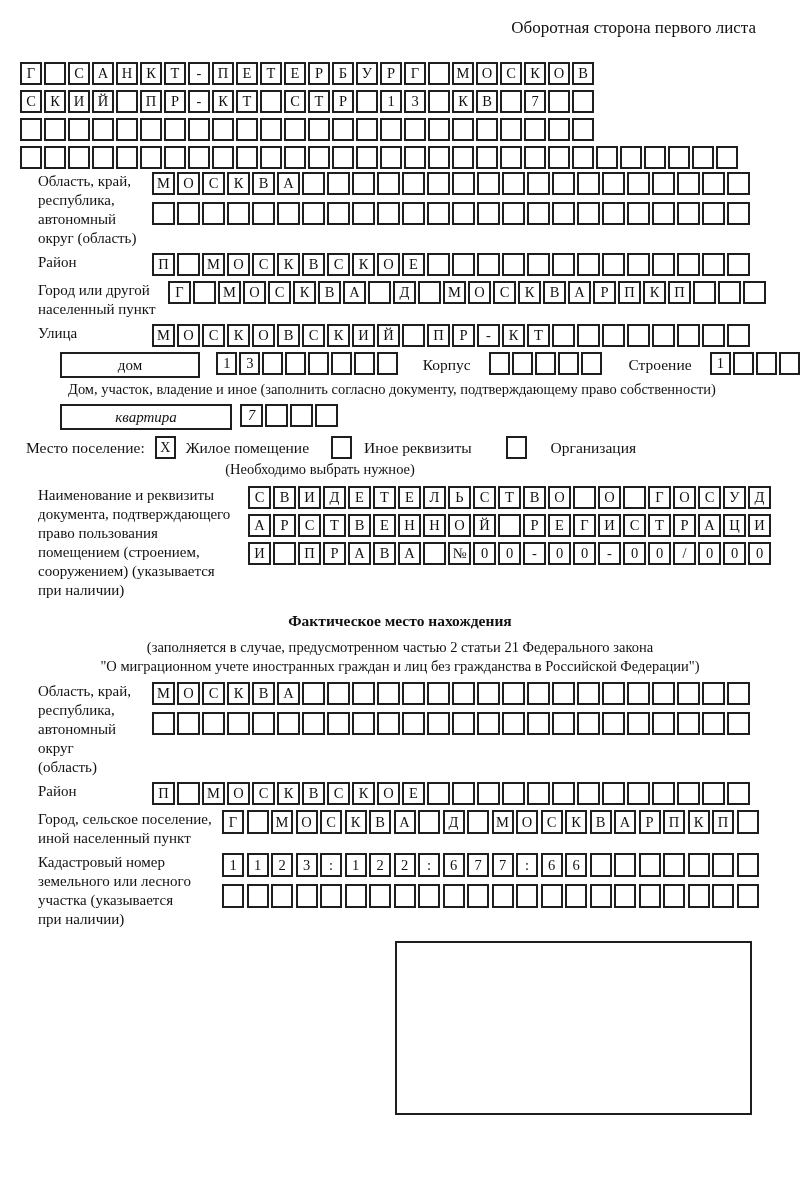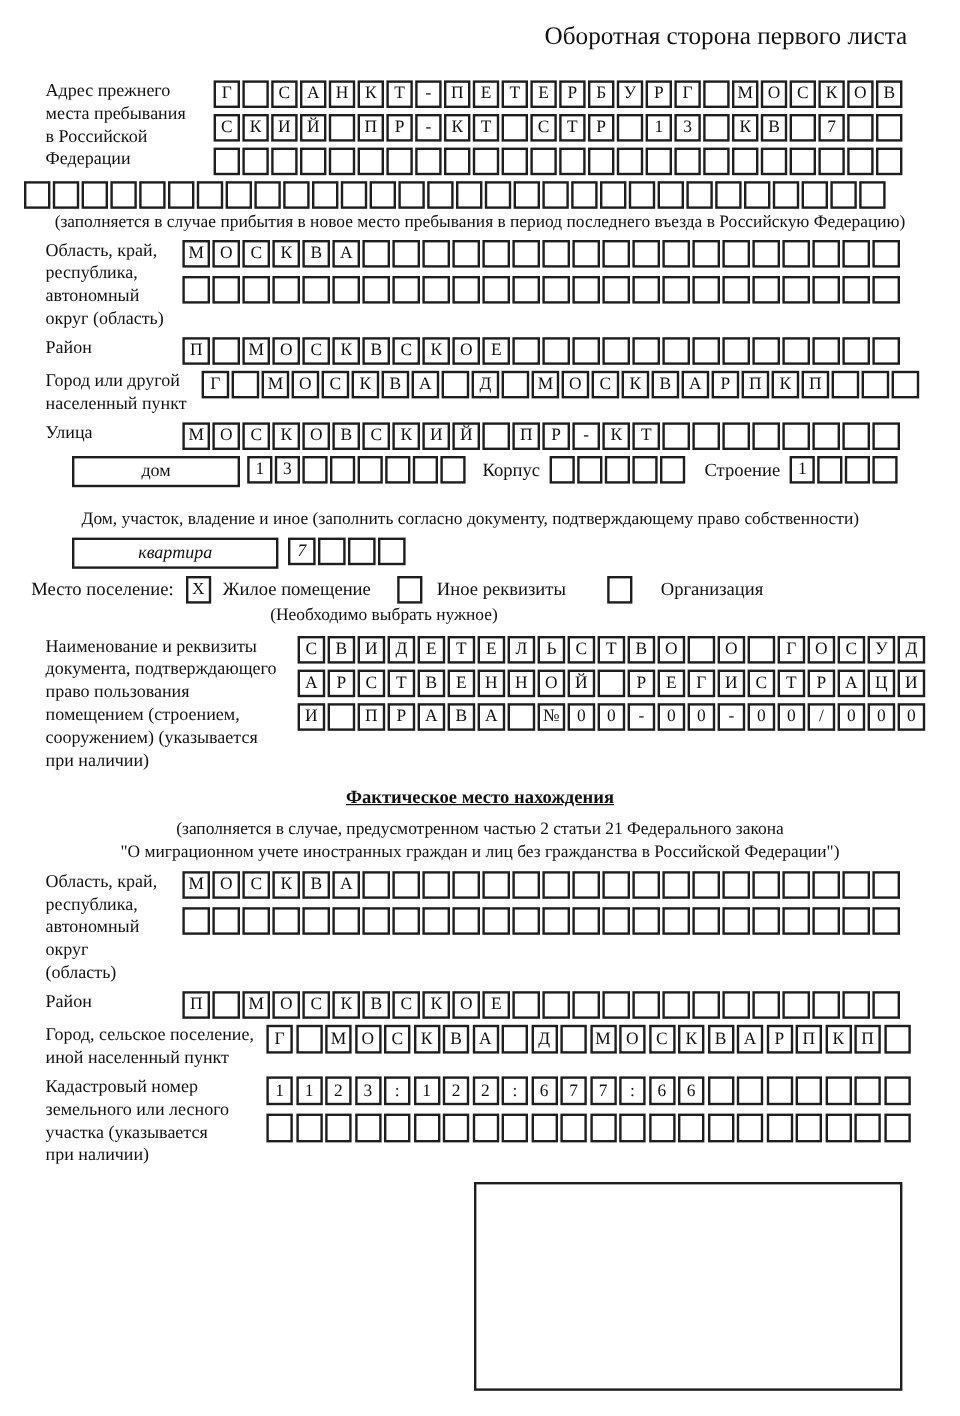--- a/index.html
+++ b/index.html
@@ -4,21 +4,21 @@
 <style>
   * { margin:0; padding:0; box-sizing:border-box; }
   html,body { background:#ffffff; }
   body {
     width:800px; height:1180px; overflow:hidden;
     font-family:"Liberation Serif","DejaVu Serif",serif;
     color:#111111;
   }
   .page { width:800px; height:1180px; padding:12px 0 0 20px; }
 
-  .page-head { text-align:right; font-size:21px; margin:6px 44px 24px 0; }
+  .page-head { text-align:right; font-size:17px; margin:6px 44px 24px 0; }
 
   .frow { display:flex; align-items:flex-start; margin-bottom:5px; }
   .flabel {
     flex:0 0 auto; font-size:15px; line-height:19px;
     white-space:pre-line; padding-left:18px;
   }
   .w158{ width:158px; } .w132{ width:132px; } .w148{ width:148px; }
   .w228{ width:228px; } .w202{ width:202px; }
 
   .cellstack { display:flex; flex-direction:column; gap:6px; }
@@ -34,31 +34,31 @@
   .g-prev .cell { width:22px; }
   .g-full .cell { width:22px; }
   .g-22 { gap:2.5px; } .g-22 .cell { width:22px; height:24px; }
   .g-sm .cell { width:21px; }
 
   .note { font-size:14.5px; text-align:center; margin:2px 0 6px; }
   .note-left { font-size:14.5px; margin:1px 0 6px 48px; }
   .note-pre { white-space:pre-line; line-height:19px; }
 
   .sect-title { font-weight:bold; text-align:center; font-size:16.5px; margin:6px 20px 10px 0; }
-  .sub-title  { font-weight:bold; text-align:center; font-size:15.5px; margin:12px 20px 8px 0;text-decoration:underline; }
+  .sub-title  { font-weight:bold; text-align:center; font-size:15.5px; margin:12px 20px 8px 0; }
 
   .fieldbox {
     border:2px solid #1e1e1e; height:26px; flex:0 0 auto;
     display:flex; align-items:center; justify-content:center; font-size:15px;
   }
   .dombox { width:140px; margin-right:6px; }
   .kvbox  { width:172px; margin-right:8px; }
   .inline-lbl { font-size:15.5px; line-height:26px; flex:0 0 auto; }
 
-  .houserow { display:flex; align-items:flex-start; margin:2px 0 19px 40px; }
+  .houserow { display:flex; align-items:flex-start; margin:2px 0 3px 40px;justify-content:space-between; }
   .kvrow    { display:flex; align-items:flex-start; margin:2px 0 3px 40px;font-style:italic; }
 
   .stayrow { display:flex; align-items:center; margin:6px 0 2px 6px; font-size:15.5px; }
   .checkbox {
     width:21px; height:23px; border:2px solid #1e1e1e;
     display:flex; align-items:center; justify-content:center;
     font-size:14px; flex:0 0 auto;
   }
   .stay-note { font-size:14.5px; text-align:center; width:360px; margin:2px 0 8px 120px; }
 
@@ -68,24 +68,20 @@
   }
 </style>
 </head>
 <body>
 
 <div class="page">
 
   <div class="page-head">Оборотная сторона первого листа</div>
 
   <div class="frow">
-    <div class="flabel w158">Адрес прежнего
-места пребывания
-в Российской
-Федерации</div>
     <div class="cellstack tight">
       <div class="cells g-prev">
           <div class="cell">Г</div>
           <div class="cell"></div>
           <div class="cell">С</div>
           <div class="cell">А</div>
           <div class="cell">Н</div>
           <div class="cell">К</div>
           <div class="cell">Т</div>
           <div class="cell">-</div>
@@ -185,21 +181,20 @@
       <div class="cell"></div>
       <div class="cell"></div>
       <div class="cell"></div>
       <div class="cell"></div>
       <div class="cell"></div>
       <div class="cell"></div>
       <div class="cell"></div>
       <div class="cell"></div>
       <div class="cell"></div>
     </div>
-  <div class="note" style="margin-right:20px;">(заполняется в случае прибытия в новое место пребывания в период последнего въезда в Российскую Федерацию)</div>
 
 
   <div class="frow">
     <div class="flabel w132">Область, край,
 республика,
 автономный
 округ (область)</div>
     <div class="cellstack wide">
       <div class="cells">
           <div class="cell">М</div>

